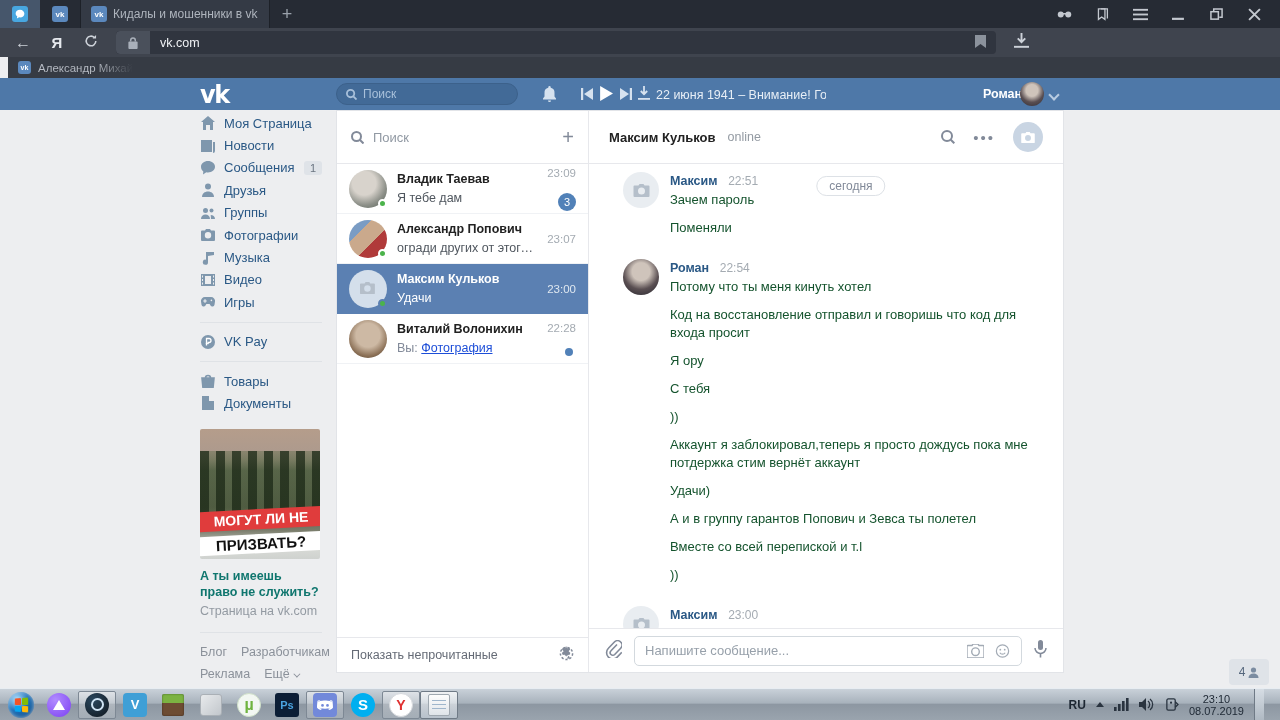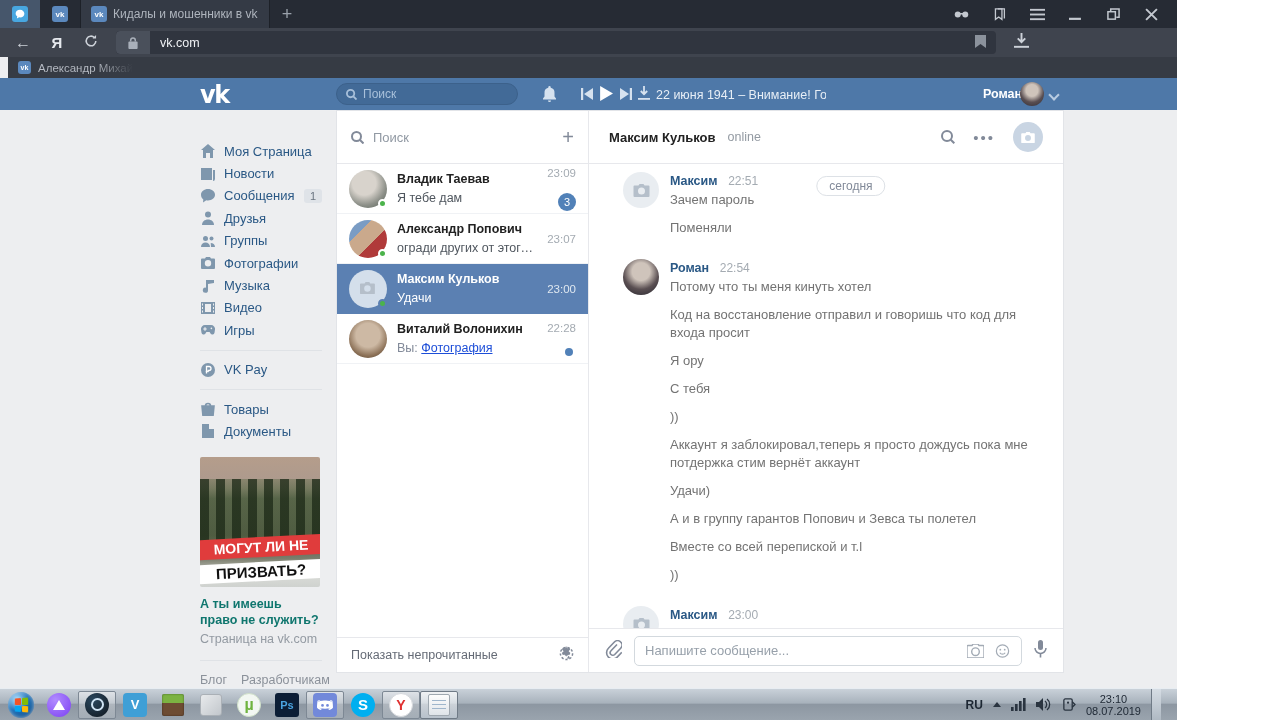--- a/index.html
+++ b/index.html
@@ -1,17 +1,17 @@
 <!DOCTYPE html>
 <html><head>
 <meta charset="utf-8">
 <style>
   * { margin:0; padding:0; box-sizing:border-box; }
   body { font-family:"Liberation Sans", sans-serif; }
-  .screen { position:relative; width:1177px; height:720px; overflow:hidden; background:#edeef0; font-size:13px; }
+  .screen { position:relative; width:1280px; height:720px; overflow:hidden; background:#edeef0; font-size:13px; }
 
   
   .tabbar { position:absolute; top:0; left:0; right:0; height:28px; background:#262b34; display:flex; align-items:stretch; }
   .tab { display:flex; align-items:center; gap:6px; padding:0 10px; color:#aeb4bd; font-size:12px; }
   .tab.pinned { width:40px; justify-content:center; }
   .tab.pinned.hl { background:#46566b; }
   .fav { width:16px; height:16px; border-radius:3px; display:flex; align-items:center; justify-content:center; flex:0 0 auto; }
   .fav.vk { background:#5b88bd; color:#fff; font-weight:bold; font-size:8px; }
   .fav.msgr { background:#48a7e0; }
   .fav.msgr svg { width:10px; height:10px; fill:#fff; }
@@ -50,21 +50,21 @@
   .pl-prev { left:581px; } .pl-play { left:598px; } .pl-next { left:620px; }
   .pl-prev svg,.pl-next svg { width:12px; height:12px; fill:#d6e2ef; margin-top:2px; }
   .pl-play svg { width:15px; height:15px; fill:#fff; }
   .pl-dl { left:638px; } .pl-dl svg { width:12px; height:14px; fill:#d6e2ef; }
   .track { position:absolute; left:656px; top:10px; color:#e7eef6; font-size:12.5px; max-width:170px; white-space:nowrap; overflow:hidden; }
   .vk-user { position:absolute; left:983px; top:9px; color:#fff; font-size:12.5px; font-weight:bold; }
   .vk-avatar { position:absolute; left:1020px; top:4px; width:24px; height:24px; border-radius:50%; background:radial-gradient(circle at 50% 35%, #cfc4bb 0 30%, #5a4f52 60%, #2e2b33 100%); }
   .vk-chev { position:absolute; left:1050px; top:13px; width:8px; height:8px; border-right:2px solid #b9cce2; border-bottom:2px solid #b9cce2; transform:rotate(45deg); }
 
   
-  .sidebar { position:absolute; left:200px; top:140px; width:122px; }
+  .sidebar { position:absolute; left:200px; top:112px; width:122px; }
   .side-item { display:flex; align-items:center; gap:9px; height:22.4px; color:#2a5885; font-size:13px; cursor:pointer; }
   .side-item .ic { width:15px; height:15px; display:flex; align-items:center; justify-content:center; flex:0 0 auto; }
   .side-item .ic svg { width:14px; height:14px; fill:#7f97ad; }
   .side-badge { margin-left:auto; background:#dfe3e8; color:#6a7480; border-radius:3px; font-size:11px; padding:1px 6px; }
   .side-divider { border-top:1px solid #dfe2e6; margin:8px 0; }
   .ad-block { margin-top:14px; width:120px; }
   .ad-img { position:relative; width:120px; height:130px; overflow:hidden; border-radius:2px;
     background:linear-gradient(180deg,#b59d8b 0%,#ad9a8d 18%,#8f8a76 24%,#55624a 32%,#46523d 60%,#7a7d6c 78%,#d8dad6 92%,#cfd2cf 100%); }
   .ad-img::before { content:""; position:absolute; left:0; top:22px; width:120px; height:75px;
     background:repeating-linear-gradient(90deg, rgba(35,48,28,.85) 0 9px, rgba(90,104,70,.45) 9px 16px); }
@@ -124,21 +124,21 @@
   .date-pill { position:absolute; left:50%; transform:translateX(-14%); top:12px; border:1px solid #dde1e6; border-radius:12px; color:#828a99; font-size:12px; padding:2px 12px; background:#fff; }
   .mgroup { display:flex; gap:11px; margin-bottom:13px; }
   .m-av { width:36px; height:36px; border-radius:50%; flex:0 0 auto; }
   .m-av.cam { background:#e9edf1; display:flex; align-items:center; justify-content:center; }
   .m-av.cam svg { width:17px; height:13px; fill:#b5bfca; }
   .m-av.roman { background:radial-gradient(circle at 50% 35%, #cfc4bb 0 30%, #5a4f52 60%, #23222b 100%); }
   .m-body { flex:1; padding-top:1px; }
   .m-meta { margin-bottom:3px; }
   .m-author { color:#2a5885; font-weight:bold; font-size:12.5px; margin-right:7px; cursor:pointer; }
   .m-time { color:#a4abb2; font-size:12px; }
-  .m-line { color:#737373; font-size:13px; line-height:18px; margin-bottom:7px; max-width:420px; padding-bottom:2px; }
+  .m-line { color:#14532d; font-size:13px; line-height:18px; margin-bottom:7px; max-width:420px; padding-bottom:2px; }
   .m-line + .m-line { margin-top:8px; }
 
   .conv-input { height:44px; border-top:1px solid #e7e8ec; display:flex; align-items:center; padding:0 16px; gap:12px; }
   .clip svg { width:17px; height:18px; fill:none; stroke:#828a99; stroke-width:1.6; }
   .inputbox { flex:1; height:30px; border:1px solid #d3d9de; border-radius:5px; display:flex; align-items:center; padding:0 10px; gap:10px; }
   .inputbox .ph { color:#97a0aa; font-size:13px; flex:1; }
   .inputbox svg { width:17px; height:14px; fill:#a3abb5; cursor:pointer; }
   .mic svg { width:13px; height:19px; fill:#828a99; cursor:pointer; }
 
   .friends-float { position:absolute; left:1229px; top:659px; width:40px; height:26px; background:#dfe3e8; border-radius:4px; display:flex; align-items:center; justify-content:center; gap:3px; color:#55677d; font-size:12px; cursor:pointer; }

